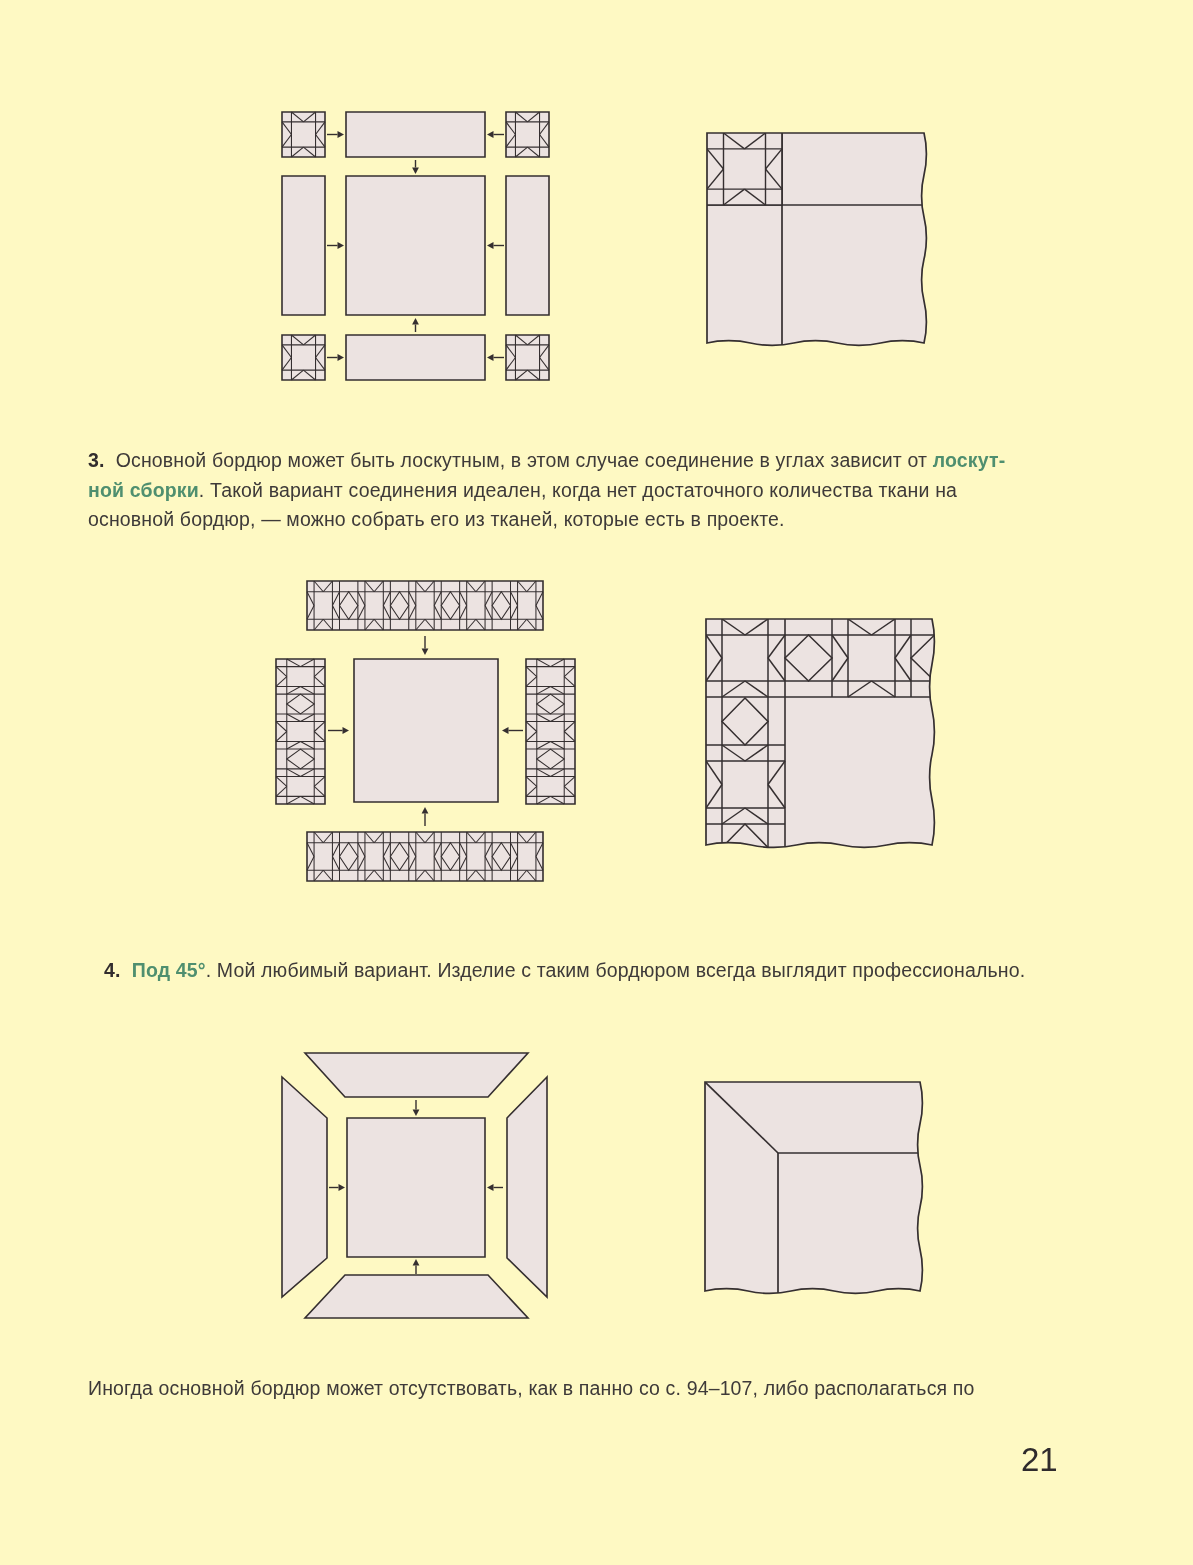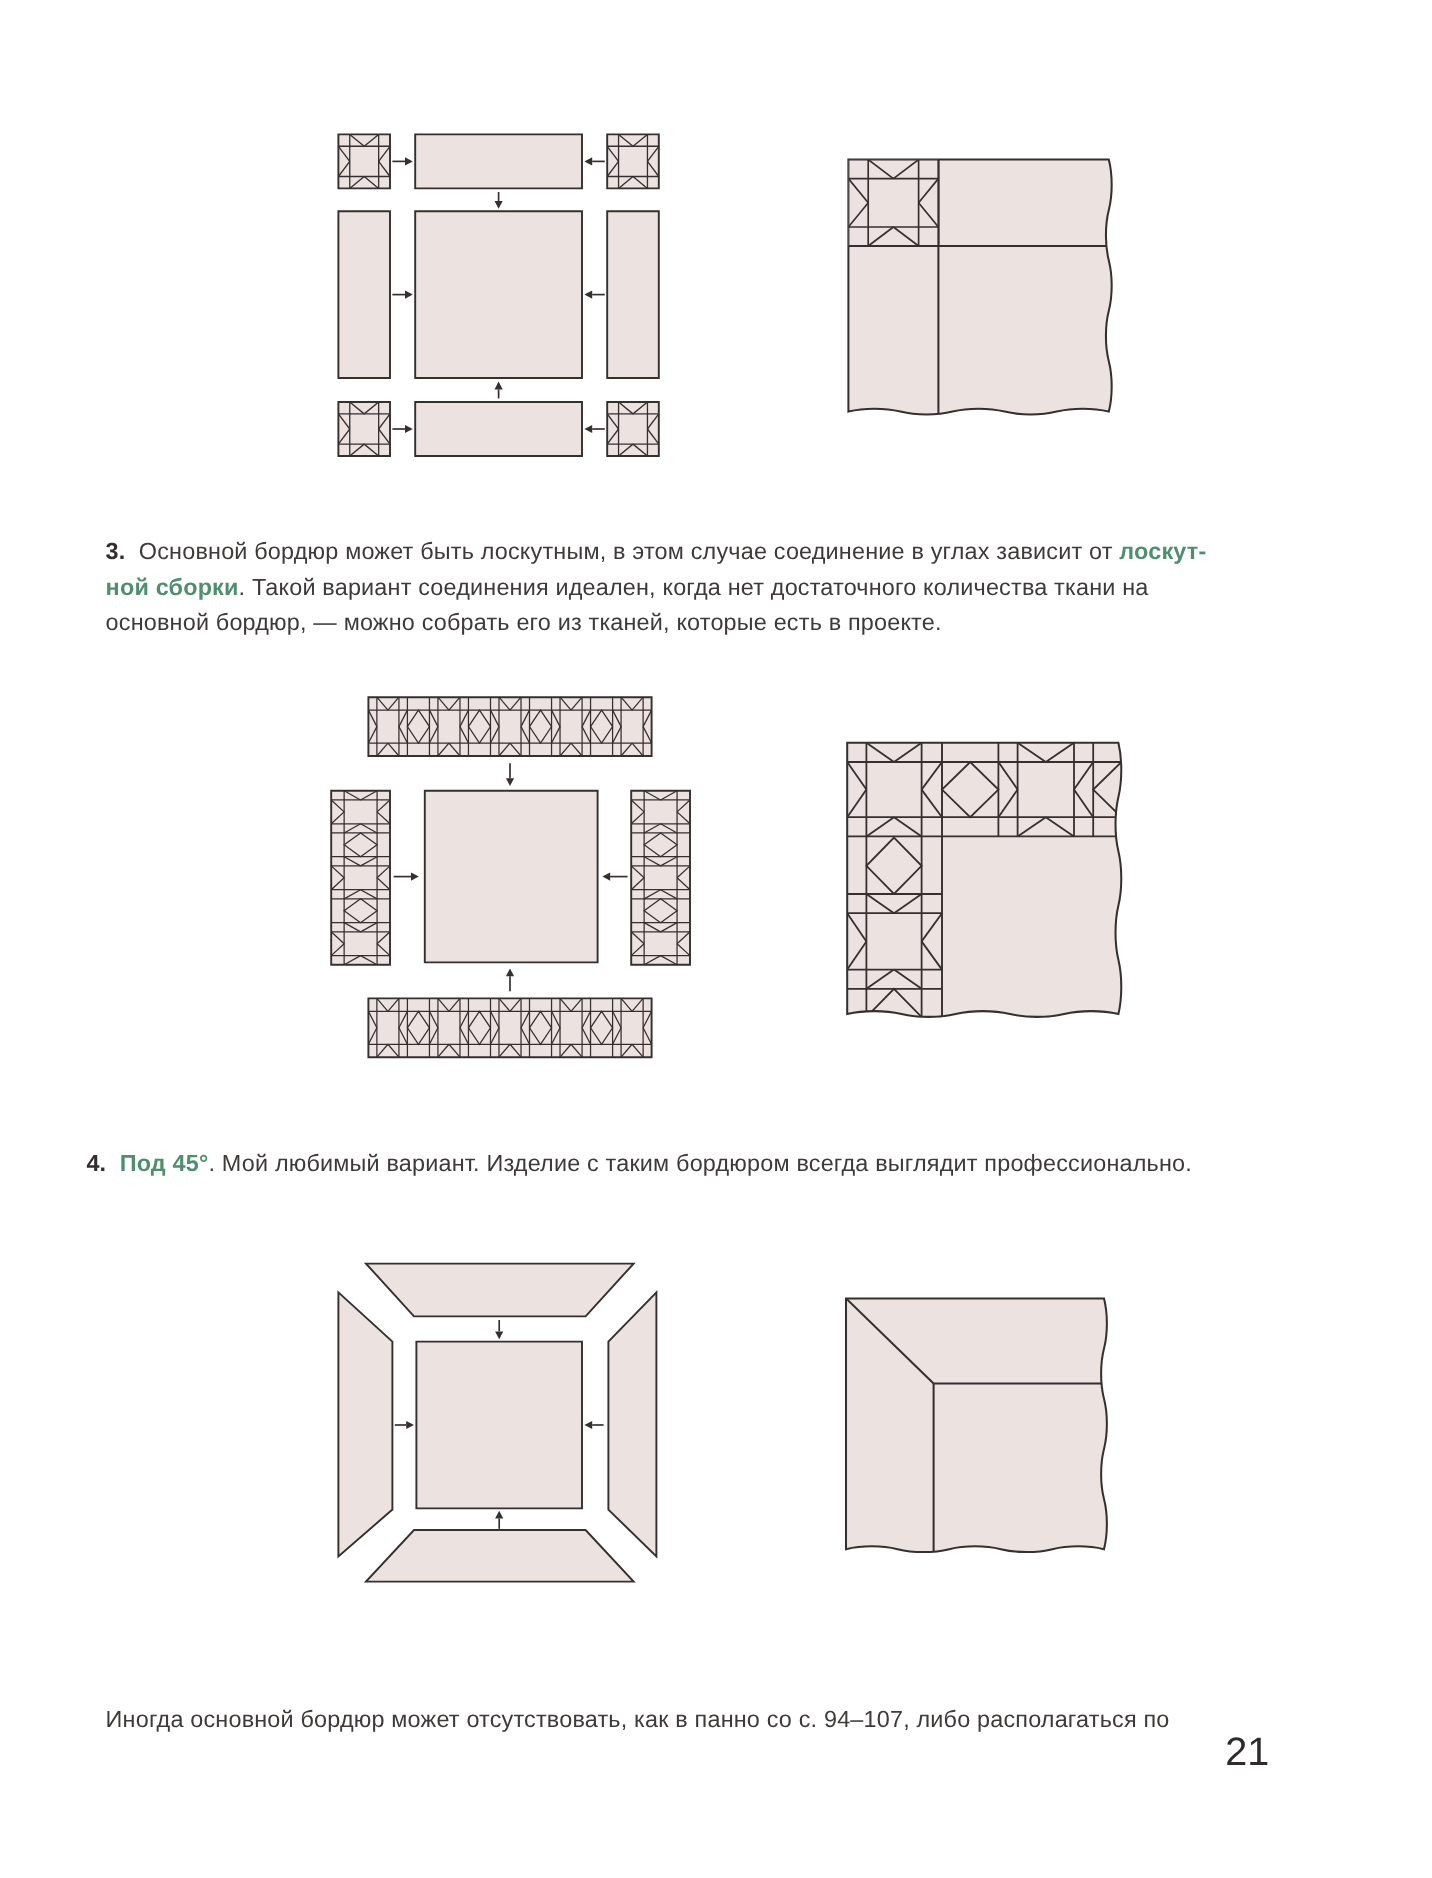--- a/index.html
+++ b/index.html
@@ -1,17 +1,17 @@
 <!DOCTYPE html>
 <html style="--green: #4f8f6f;"><head>
 <meta charset="utf-8">
 <style>
   html,body{margin:0;padding:0;background:#e9e9e9;}
   .page{
-    position:relative;width:1193px;height:1565px;background:#ffffff;
+    position:relative;width:1193px;height:1565px;background:#fef9c3;
     font-family:"Liberation Sans", sans-serif;overflow:hidden;margin:0 auto;
   }
   svg.diagram{position:absolute;overflow:visible;}
   p.para{
     position:absolute;margin:0;font-size:19.5px;line-height:29.5px;
     color:#3e3a39;letter-spacing:0.15px;
   }
   .seg-r{font-weight:400;}
   .seg-num{font-weight:700;color:#322d2e;}
   .seg-g{font-weight:700;color:var(--green,#4f8f6f);}
@@ -481,21 +481,21 @@
           </g>
         </g>
       </g>
       <defs>
         <clipPath id="clip-f2">
           <path d="M 11 11 L 237 11 C 240.2 24.6 240.2 42.6 237 56.2 C 233.8 69.8 233.8 87.8 237 101.4 C 240.2 115.0 240.2 133.0 237 146.60000000000002 C 233.8 160.2 233.8 178.2 237 191.8 C 240.2 205.4 240.2 223.4 237 237 C 223.4 233.8 205.4 233.8 191.8 237 C 178.2 240.2 160.2 240.2 146.60000000000002 237 C 133.0 233.8 115.0 233.8 101.39999999999999 237 C 87.8 240.2 69.8 240.2 56.199999999999974 237 C 42.6 233.8 24.6 233.8 10.999999999999986 237 Z"></path>
         </clipPath>
       </defs>
     </svg>
 
-  <p id="p4" class="para" style="left:72px;top:956px;width:1060px"><span class="seg-num">4.</span><span class="seg-r">&nbsp; </span><span class="seg-g">Под 45°</span><span class="seg-r">. Мой любимый вариант. Изделие с таким бордюром всегда выглядит профессионально.</span></p>
+  <p id="p4" class="para" style="left:104px;top:956px;width:1060px"><span class="seg-num">4.</span><span class="seg-r">&nbsp; </span><span class="seg-g">Под 45°</span><span class="seg-r">. Мой любимый вариант. Изделие с таким бордюром всегда выглядит профессионально.</span></p>
 
   <svg id="fig3-left" class="diagram" style="left:270px;top:1040px" width="292" height="285">
       <g>
         <path d="M 35 13 L 258 13 L 218 57 L 75 57 Z" fill="#ece3e1" stroke="#352f30" stroke-width="1.6"></path>
       </g>
       <g>
         <path d="M 12 37 L 57 78 L 57 218 L 12 257 Z" fill="#ece3e1" stroke="#352f30" stroke-width="1.6"></path>
       </g>
       <g>
         <path d="M 277 37 L 237 78 L 237 218 L 277 257 Z" fill="#ece3e1" stroke="#352f30" stroke-width="1.6"></path>
@@ -532,16 +532,16 @@
           <line x1="83" y1="83" x2="83" y2="226" stroke="#352f30" stroke-width="1.7"></line>
         </g>
       </g>
       <defs>
         <clipPath id="clip-f3">
           <path d="M 10 12 L 225 12 C 228.2 24.5 228.2 41.3 225 53.8 C 221.8 66.3 221.8 83.1 225 95.6 C 228.2 108.1 228.2 124.9 225 137.39999999999998 C 221.8 149.9 221.8 166.7 225 179.2 C 228.2 191.7 228.2 208.5 225 221 C 212.1 217.8 194.9 217.8 182 221 C 169.1 224.2 151.9 224.2 139 221 C 126.1 217.8 108.9 217.8 96 221 C 83.1 224.2 65.9 224.2 53 221 C 40.1 217.8 22.9 217.8 10 221 Z"></path>
         </clipPath>
       </defs>
     </svg>
 
-  <p id="p5" class="para" style="left:88px;top:1419px;width:1040px"><span class="seg-r">Иногда основной бордюр может отсутствовать, как в панно со с. 94–107, либо располагаться по</span><br></p>
+  <p id="p5" class="para" style="left:88px;top:1374px;width:1040px"><span class="seg-r">Иногда основной бордюр может отсутствовать, как в панно со с. 94–107, либо располагаться по</span><br></p>
 
   <div class="pagenum" style="left:1021px;top:1441px">21</div>
 </div>
 
 </body></html>

